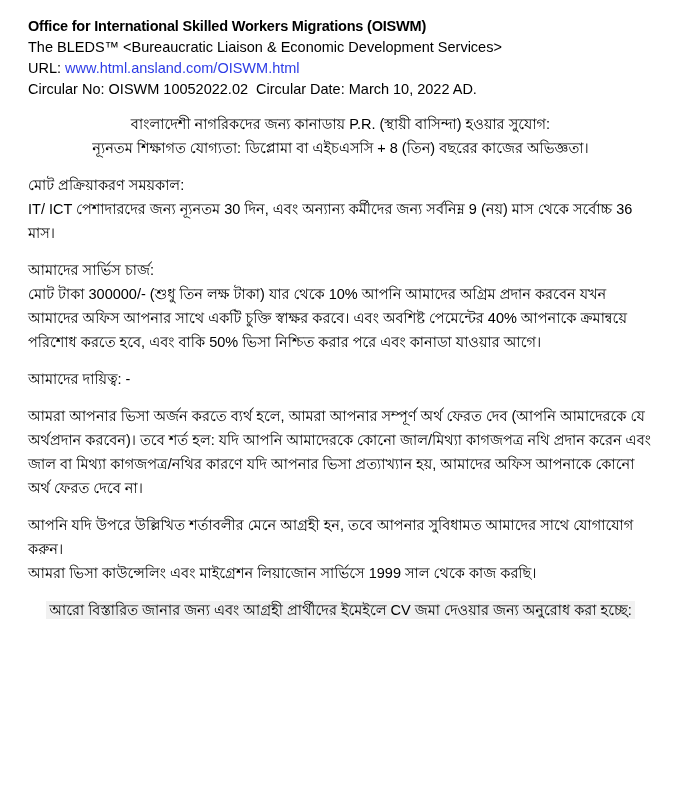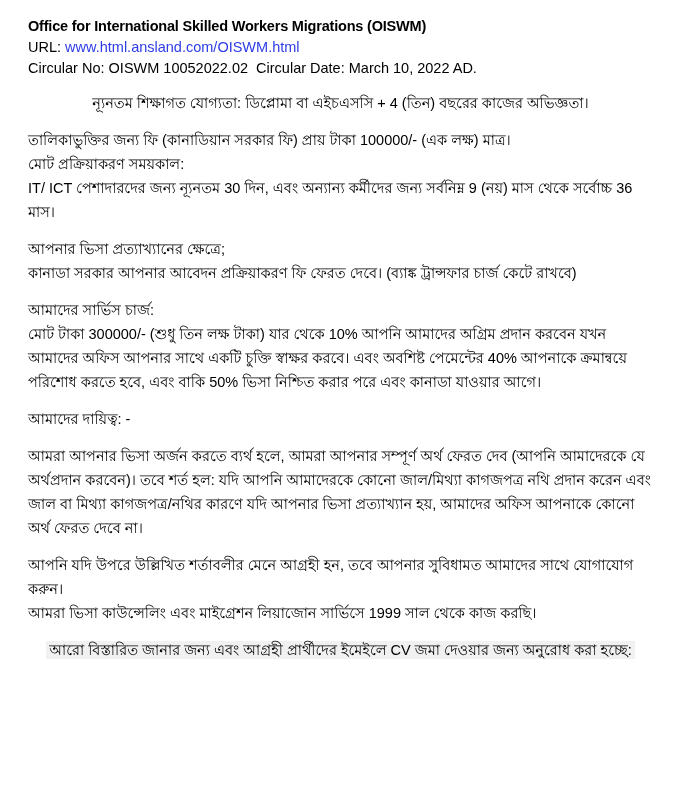--- a/index.html
+++ b/index.html
@@ -52,41 +52,38 @@
     padding: 1px 3px;
   }
 </style>
 </head>
 <body>
 
 <div class="page">
 
   <header class="letterhead">
     <p class="line org-title">Office for International Skilled Workers Migrations (OISWM)</p>
+    <p class="line">The BLEDS™ &lt;Bureaucratic Liaison &amp; Economic Development Services&gt;</p>
     <p class="line"><span>URL: </span><a class="link" href="#">www.html.ansland.com/OISWM.html</a></p>
     <p class="line">Circular No: OISWM 10052022.02  Circular Date: March 10, 2022 AD.</p>
   </header>
 
   <main class="bn">
 
     <section class="para intro">
-      <p class="center">ন্যূনতম শিক্ষাগত যোগ্যতা: ডিপ্লোমা বা এইচএসসি + 4 (তিন) বছরের কাজের অভিজ্ঞতা।</p>
+      <p class="center">বাংলাদেশী নাগরিকদের জন্য কানাডায় P.R. (স্থায়ী বাসিন্দা) হওয়ার সুযোগ:</p>
+      <p class="center">ন্যূনতম শিক্ষাগত যোগ্যতা: ডিপ্লোমা বা এইচএসসি + 8 (তিন) বছরের কাজের অভিজ্ঞতা।</p>
     </section>
 
 
     <section class="para">
-      <p>তালিকাভুক্তির জন্য ফি (কানাডিয়ান সরকার ফি) প্রায় টাকা 100000/- (এক লক্ষ) মাত্র।</p>
       <p>মোট প্রক্রিয়াকরণ সময়কাল:</p>
       <p>IT/ ICT পেশাদারদের জন্য ন্যূনতম 30 দিন, এবং অন্যান্য কর্মীদের জন্য সর্বনিম্ন 9 (নয়) মাস থেকে সর্বোচ্চ 36 মাস।</p>
     </section>
 
-    <section class="para">
-      <p>আপনার ভিসা প্রত্যাখ্যানের ক্ষেত্রে;</p>
-      <p>কানাডা সরকার আপনার আবেদন প্রক্রিয়াকরণ ফি ফেরত দেবে। (ব্যাঙ্ক ট্রান্সফার চার্জ কেটে রাখবে)</p>
-    </section>
 
     <section class="para">
       <p>আমাদের সার্ভিস চার্জ:</p>
       <p>মোট টাকা 300000/- (শুধু তিন লক্ষ টাকা) যার থেকে 10% আপনি আমাদের অগ্রিম প্রদান করবেন যখন আমাদের অফিস আপনার সাথে একটি চুক্তি স্বাক্ষর করবে। এবং অবশিষ্ট পেমেন্টের 40% আপনাকে ক্রমান্বয়ে পরিশোধ করতে হবে, এবং বাকি 50% ভিসা নিশ্চিত করার পরে এবং কানাডা যাওয়ার আগে।</p>
     </section>
 
     <section class="para">
       <p>আমাদের দায়িত্ব: -</p>
     </section>
 

